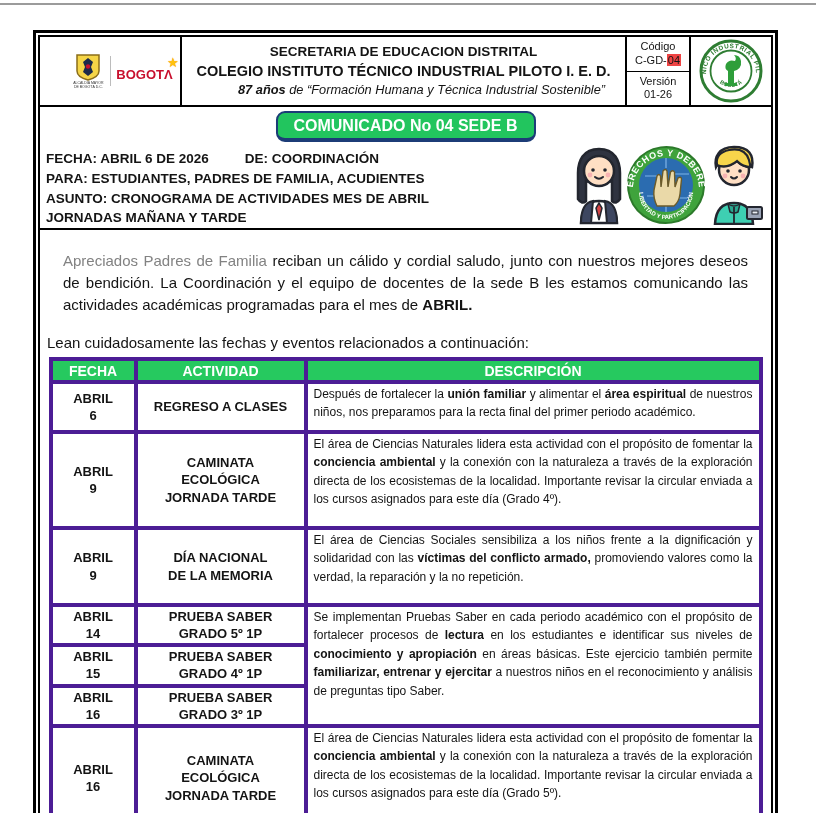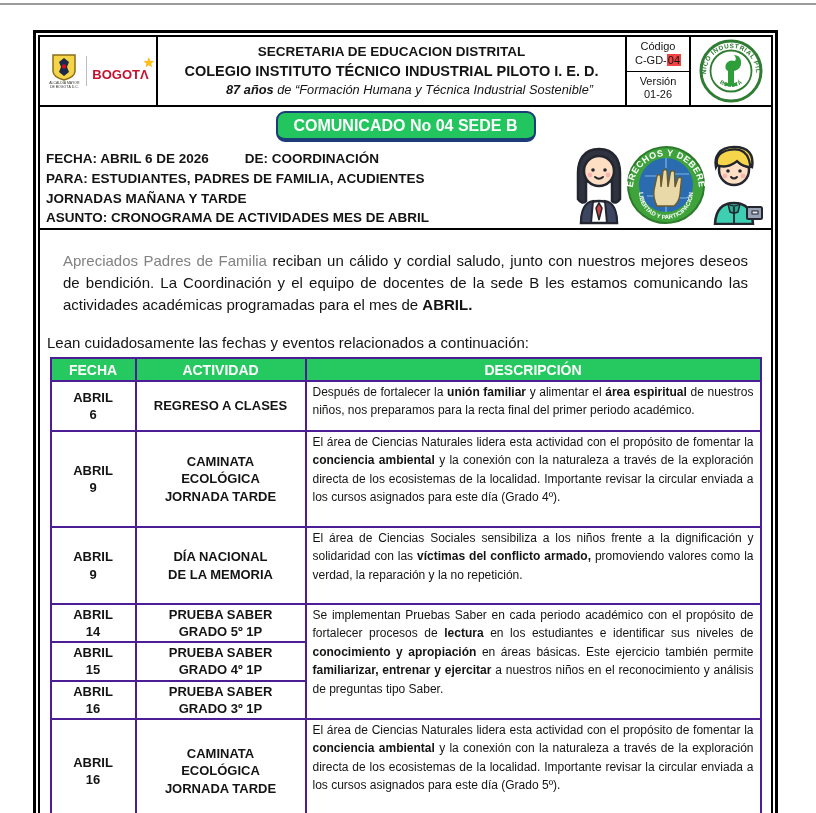--- a/index.html
+++ b/index.html
@@ -13,21 +13,21 @@
 
   .doc {
     position:absolute; left:33px; top:30px; width:745px; height:880px;
     border:3.5px solid #000; padding:2px; background:#fff;
   }
   .doc-inner { border:2px solid #000; height:100%; overflow:hidden; }
 
   
   .hdr { display:flex; height:70px; border-bottom:2.5px solid #000; }
   .hc { border-right:2px solid #000; display:flex; align-items:center; justify-content:center; }
-  .hc-logos { width:118px; gap:5px; }
+  .hc-logos { width:118px; gap:5px;margin-left:24px; }
   .crest-wrap { display:flex; flex-direction:column; align-items:center; width:34px; }
   .crest-caption { font-size:3.5px; color:#333; text-align:center; line-height:1.1; margin-top:1px; }
   .logo-divider { width:1px; height:30px; background:#bcbcbc; }
   .bogota-wrap { position:relative; padding-top:6px; }
   .bogota-word { color:#c8102e; font-weight:bold; font-size:13px; letter-spacing:0; }
   .bogota-star { position:absolute; top:-4px; right:-6px; color:#ffc20e; font-size:13px; text-shadow:0 0 1px #f08300; }
   .hc-center { flex:1; flex-direction:column; text-align:center; line-height:1.35; padding:16px 4px; }
   .h-line1 { font-weight:bold; font-size:13.5px; }
   .h-line2 { font-weight:bold; font-size:14.5px; }
   .h-line3 { font-style:italic; font-size:12.8px; }
@@ -58,21 +58,21 @@
 
   
   .body-text { padding:4px 7px 0 7px; font-size:15px; line-height:22px; }
   .intro { margin:16px; text-align:justify; }
   .gray { color:#828282; }
   .lean { margin:0; }
 
   
   table.sched { border-collapse:collapse; margin:3px auto 0 auto; width:710px; table-layout:fixed; }
   .sched col.c1 { width:85px; } .sched col.c2 { width:170px; } .sched col.c3 { width:455px; }
-  .sched th, .sched td { border:2px solid #4c1d95; }
+  .sched th, .sched td { border:4px solid #4c1d95; }
   .sched th { background:#26c95f; color:#fff; font-size:14px; height:23px; padding:1px; }
   td.fecha, td.act { text-align:center; font-weight:bold; font-size:13px; line-height:1.32;
                      white-space:pre-line; vertical-align:middle; padding:1px 2px; }
   td.desc { font-size:12px; line-height:18.4px; text-align:justify; padding:1px 6px 6px 6px; vertical-align:top; }
   tr.r1 { height:50px; } tr.r2 { height:96px; } tr.r3 { height:77px; }
   tr.r4 { height:35px; } tr.r5 { height:37px; } tr.r6 { height:36px; }
   tr.r7 { height:104px; } tr.r8 { height:62px; }
 </style>
 </head>
 <body>
@@ -139,22 +139,22 @@
     <div class="banner-row">
       <div class="banner">COMUNICADO No 04 SEDE B</div>
     </div>
 
     <div class="info">
       <div class="info-row1">
         <span>FECHA: ABRIL 6 DE 2026</span>
         <span class="info-de">DE: COORDINACIÓN</span>
       </div>
       <div>PARA: ESTUDIANTES, PADRES DE FAMILIA, ACUDIENTES</div>
+      <div>ASUNTO: CRONOGRAMA DE ACTIVIDADES MES DE ABRIL</div>
       <div>JORNADAS MAÑANA Y TARDE</div>
-      <div>ASUNTO: CRONOGRAMA DE ACTIVIDADES MES DE ABRIL</div>
 
       <div class="chars">
 
         <svg width="60" height="80" viewBox="0 0 60 80">
           <path d="M30 4 C14 4 9 16 9 28 l0 26 q4 6 8 2 l0 -20 q13 4 26 0 l0 20 q4 4 8 -2 l0 -26 C51 16 46 4 30 4 Z" fill="#2f3340" stroke="#23262f" stroke-width="2.5"></path>
           <circle cx="30" cy="26" r="15" fill="#ffdfc4" stroke="#23262f" stroke-width="2.5"></circle>
           <circle cx="24" cy="25" r="1.8" fill="#23262f"></circle>
           <circle cx="36" cy="25" r="1.8" fill="#23262f"></circle>
           <circle cx="21" cy="30" r="2.4" fill="#f7b2b2"></circle>
           <circle cx="39" cy="30" r="2.4" fill="#f7b2b2"></circle>

